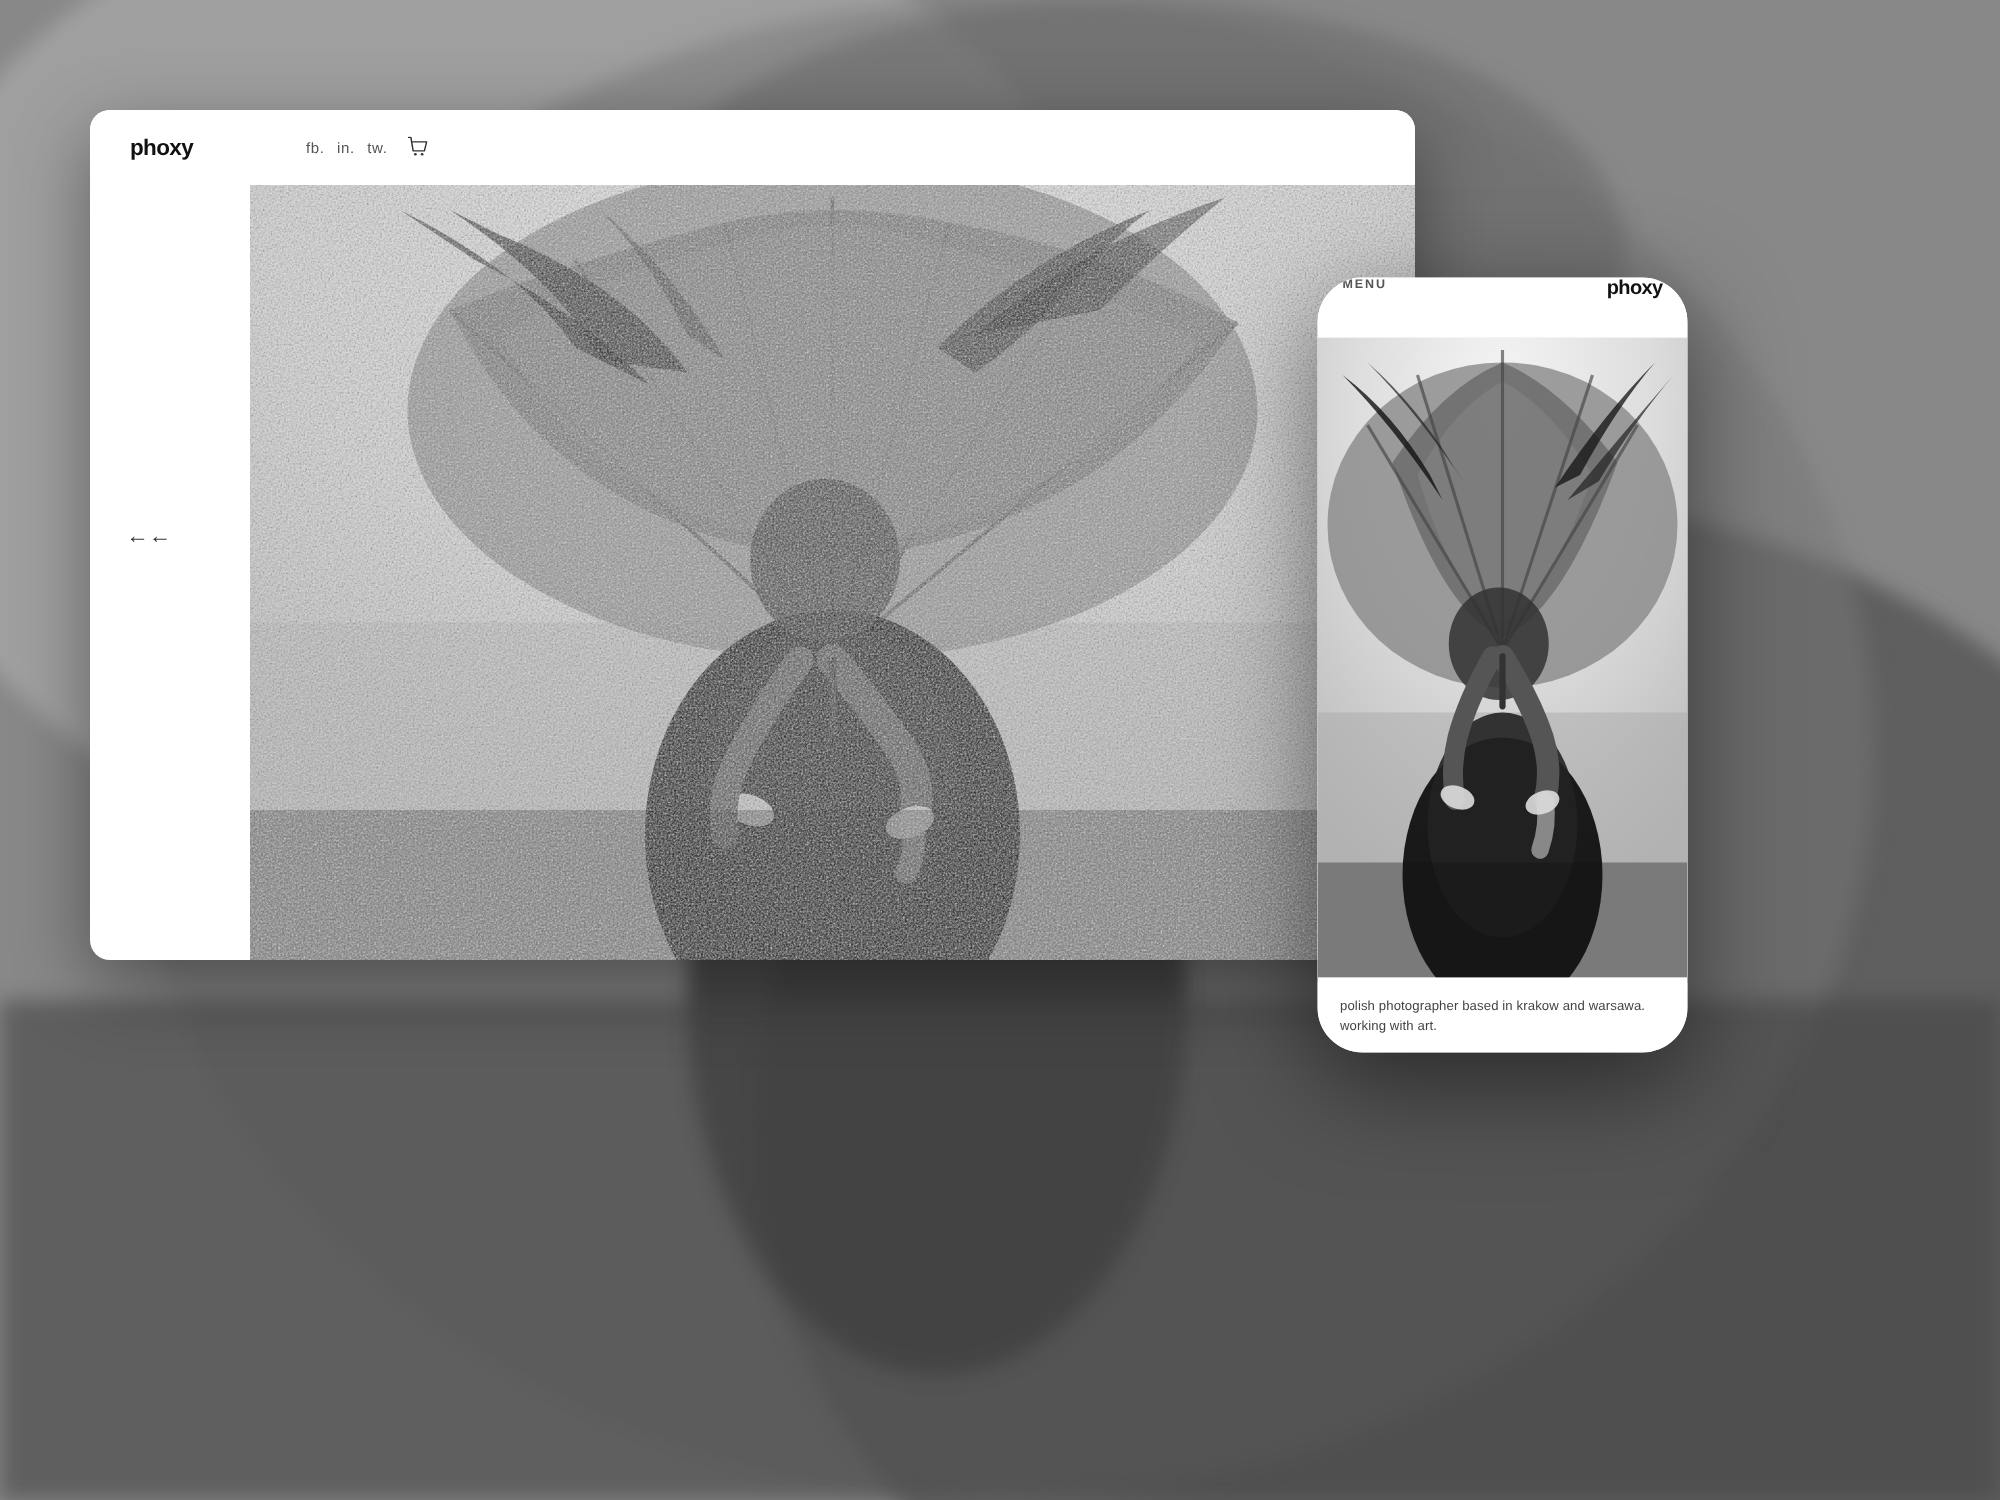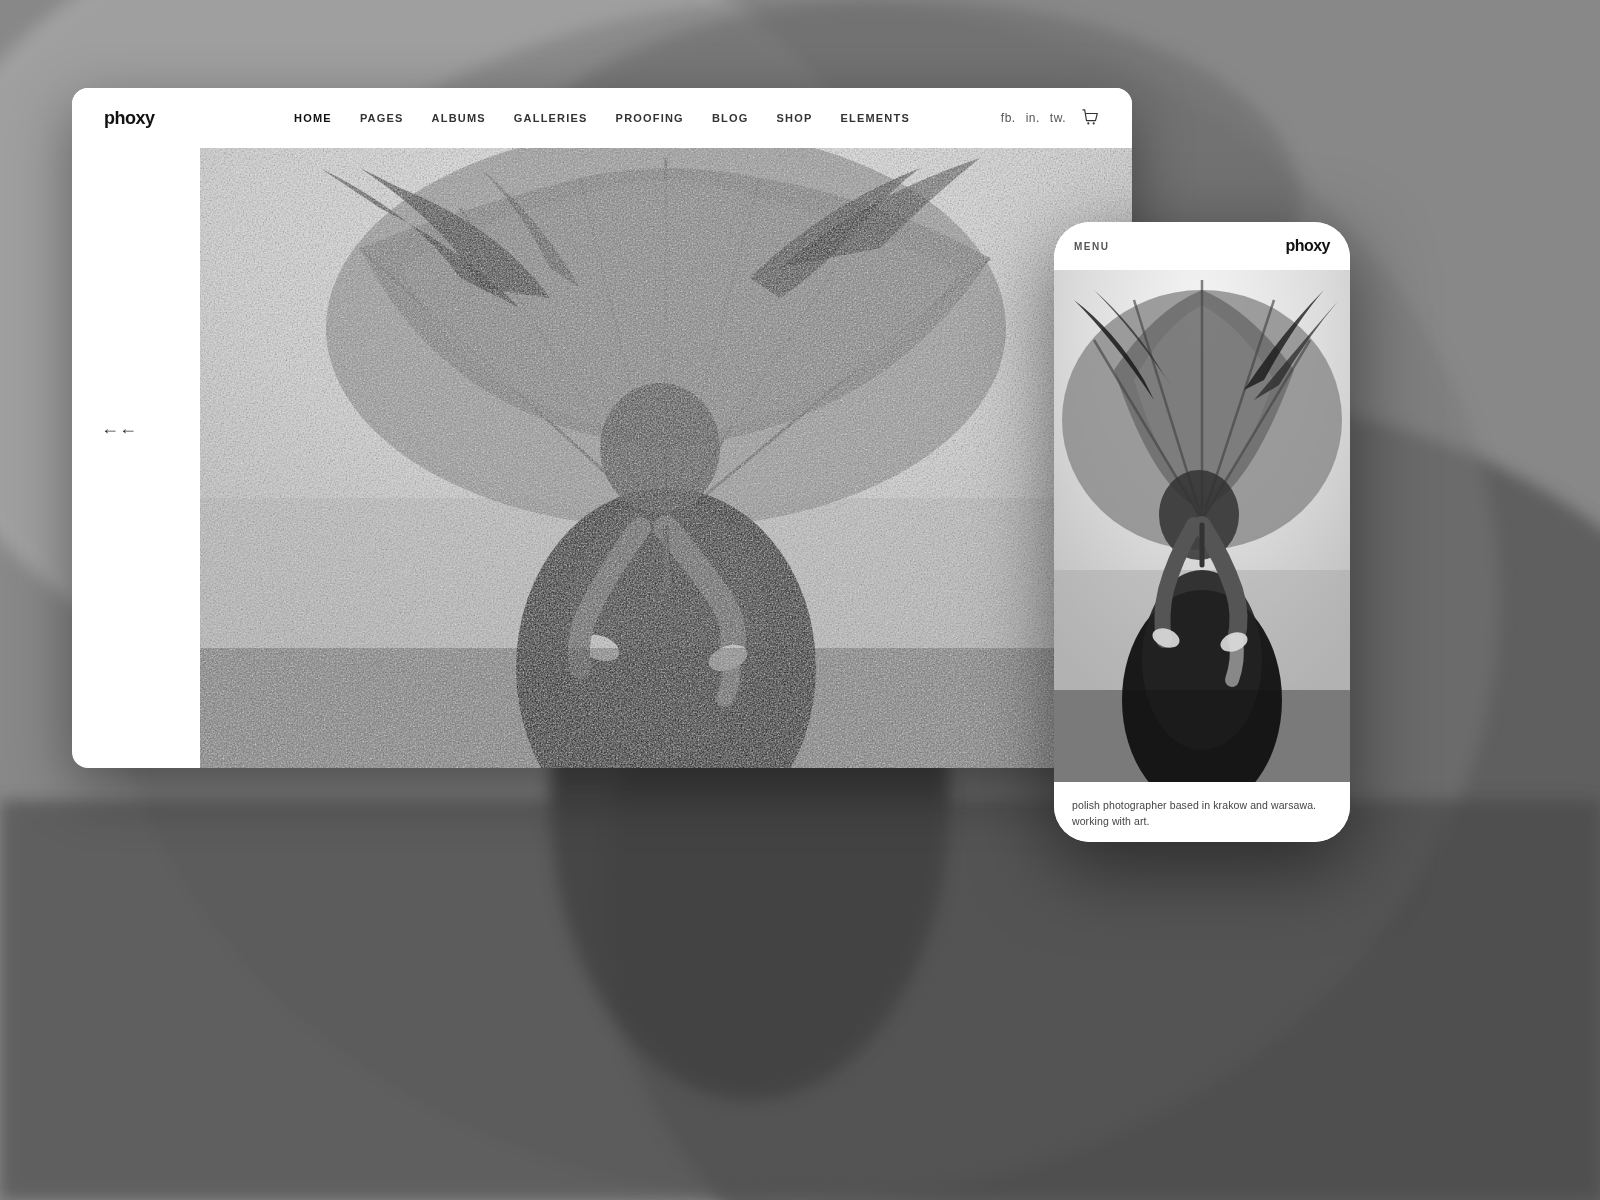--- a/index.html
+++ b/index.html
@@ -147,21 +147,21 @@
       height: 620px;
       background: #fff;
       border-radius: 36px;
       box-shadow: 0 24px 80px rgba(0,0,0,0.5);
       z-index: 20;
       overflow: hidden;
     }
 
     .mobile-nav {
       display: flex;
-      align-items: center;
+      align-items: flex-start;
       justify-content: space-between;
       padding: 0 20px;
       height: 48px;
       background: #fff;
       position: absolute;
       top: 0;
       left: 0;
       right: 0;
       z-index: 25;
     }
@@ -234,30 +234,20 @@
 
     <ellipse cx="900" cy="200" rx="400" ry="200" fill="#666" filter="url(#blur-bg)" opacity="0.5"></ellipse>
     <ellipse cx="300" cy="600" rx="120" ry="150" fill="#777" filter="url(#blur-bg)" opacity="0.4"></ellipse>
   </svg>
 </div>
 
 <div class="desktop-mockup">
 
   <div class="desktop-nav">
     <div class="nav-logo">phoxy</div>
-    <div class="nav-links">
-      <span class="nav-link active">HOME</span>
-      <span class="nav-link">PAGES</span>
-      <span class="nav-link">ALBUMS</span>
-      <span class="nav-link">GALLERIES</span>
-      <span class="nav-link">PROOFING</span>
-      <span class="nav-link">BLOG</span>
-      <span class="nav-link">SHOP</span>
-      <span class="nav-link">ELEMENTS</span>
-    </div>
     <div class="nav-right">
       <span class="nav-social">fb.</span>
       <span class="nav-social">in.</span>
       <span class="nav-social">tw.</span>
 
       <svg class="nav-cart" viewBox="0 0 20 20" fill="none" xmlns="http://www.w3.org/2000/svg">
         <path d="M1 1H3L5 13H15L17 5H4" stroke="#333" stroke-width="1.3" stroke-linecap="round" stroke-linejoin="round"></path>
         <circle cx="7" cy="16" r="1.2" fill="#333"></circle>
         <circle cx="13" cy="16" r="1.2" fill="#333"></circle>
       </svg>

